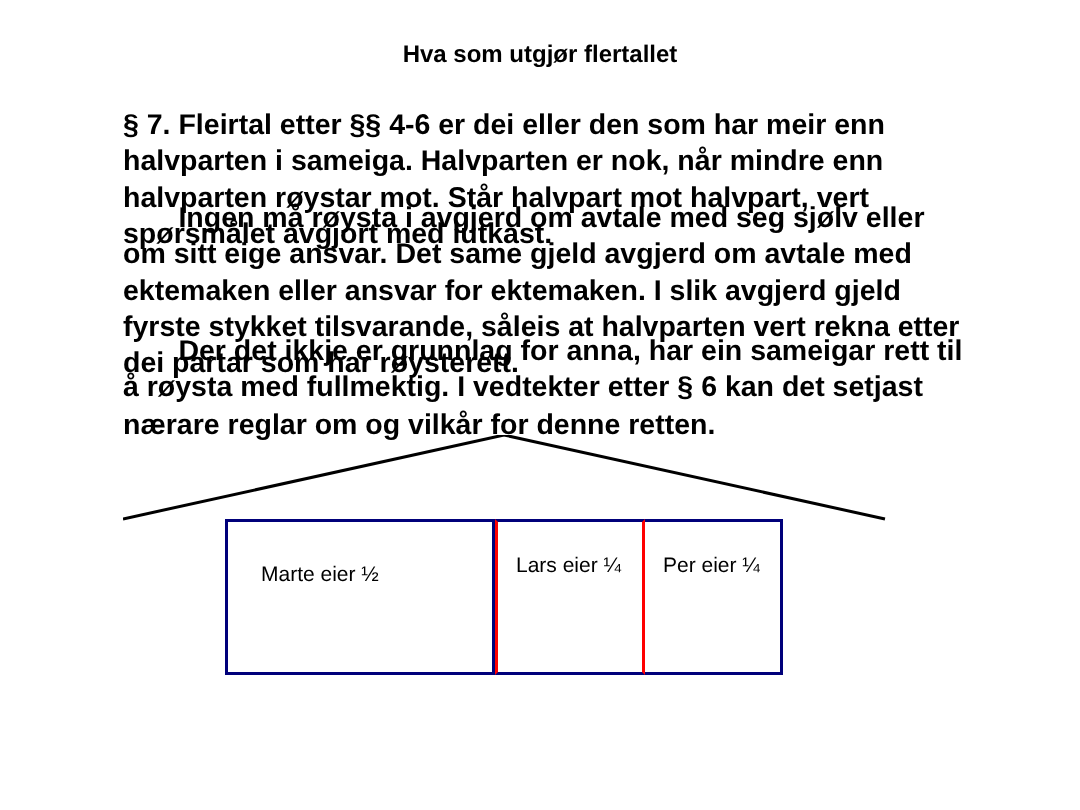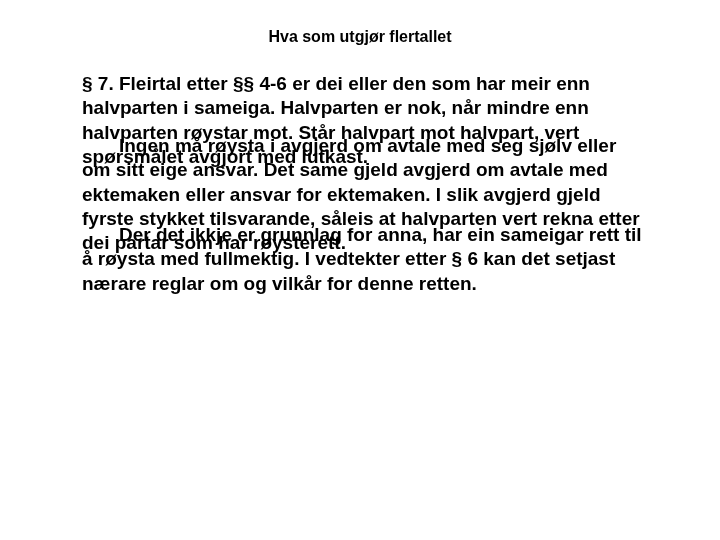--- a/index.html
+++ b/index.html
@@ -90,14 +90,28 @@
 <body>
 
 <div class="page">
 
   <div class="title">Hva som utgjør flertallet</div>
 
   <div class="paragraph p1">§ 7. Fleirtal etter §§ 4-6 er dei eller den som har meir enn halvparten i sameiga. Halvparten er nok, når mindre enn halvparten røystar mot. Står halvpart mot halvpart, vert spørsmålet avgjort med lutkast.</div>
   <div class="paragraph p2">&nbsp;&nbsp;&nbsp;&nbsp;&nbsp;&nbsp;&nbsp;Ingen må røysta i avgjerd om avtale med seg sjølv eller om sitt eige ansvar. Det same gjeld avgjerd om avtale med ektemaken eller ansvar for ektemaken. I slik avgjerd gjeld fyrste stykket tilsvarande, såleis at halvparten vert rekna etter dei partar som har røysterett.</div>
   <div class="paragraph p3">&nbsp;&nbsp;&nbsp;&nbsp;&nbsp;&nbsp;&nbsp;Der det ikkje er grunnlag for anna, har ein sameigar rett til å røysta med fullmektig. I vedtekter etter § 6 kan det setjast nærare reglar om og vilkår for denne retten.</div>
 
+  <div class="house">
+    <svg width="560" height="200" style="position:absolute;left:0;top:0">
+      <line x1="0" y1="56" x2="254" y2="0" class="roof-left"></line>
+      <line x1="254" y1="0" x2="508" y2="56" class="roof-right"></line>
+    </svg>
+
+    <div class="box box-marte"></div>
+    <div class="box box-lars"></div>
+    <div class="box box-per"></div>
+
+    <div class="box-label lbl-marte">Marte eier ½</div>
+    <div class="box-label lbl-lars">Lars eier ¼</div>
+    <div class="box-label lbl-per">Per eier ¼</div>
+  </div>
 
 </div>
 
 </body></html>

